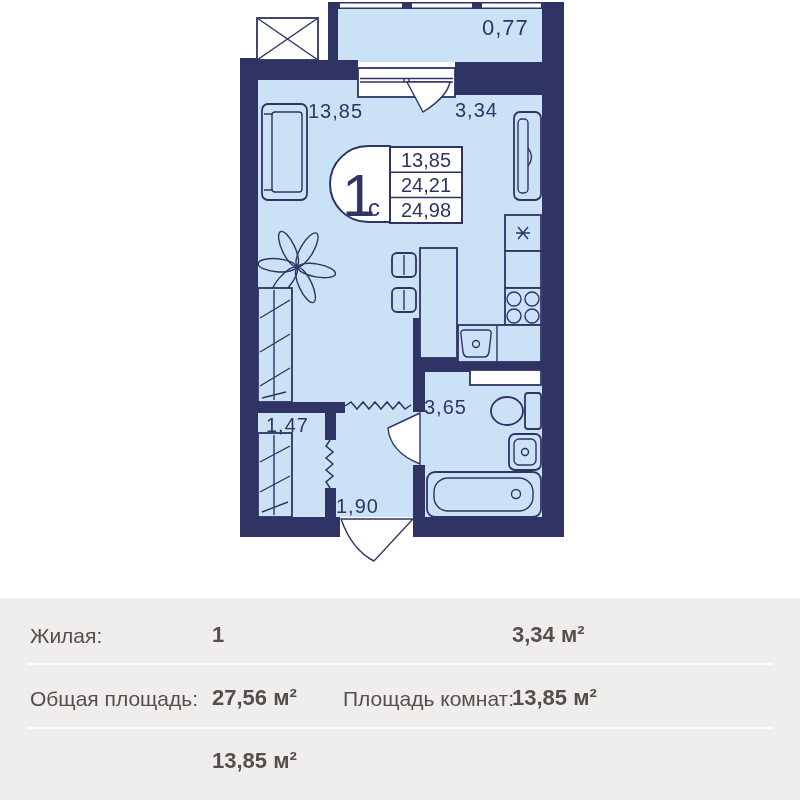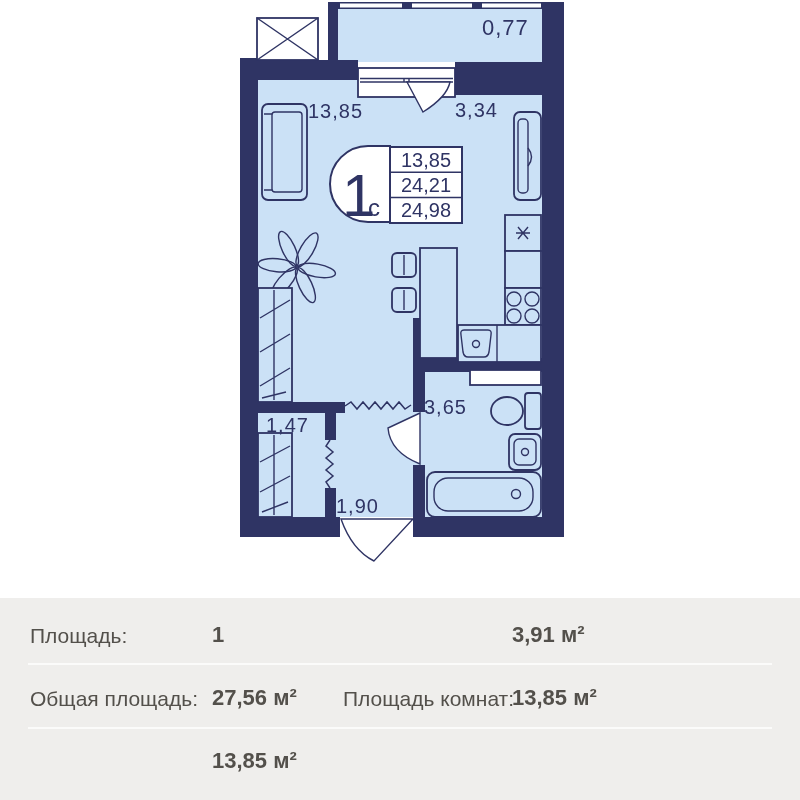--- a/index.html
+++ b/index.html
@@ -163,22 +163,22 @@
   <text class="plbl" x="266" y="432">1,47</text>
   <text class="plbl" x="336" y="513">1,90</text>
 </svg>
 </div>
 
 <div id="info">
 
   <div class="sep" style="top:65px"></div>
   <div class="sep" style="top:129px"></div>
 
-  <div class="cell lbl" style="left:30px;top:26px">Площадь:</div>
+  <div class="cell lbl" style="left:30px;top:26px">Жилая:</div>
   <div class="cell val" style="left:212px;top:24px">1</div>
   <div class="cell lbl" style="left:30px;top:89px">Общая площадь:</div>
   <div class="cell val" style="left:212px;top:87px">27,56 м²</div>
   <div class="cell val" style="left:212px;top:150px">13,85 м²</div>
 
-  <div class="cell val" style="left:512px;top:24px">3,91 м²</div>
+  <div class="cell val" style="left:512px;top:24px">3,34 м²</div>
   <div class="cell lbl" style="left:343px;top:89px">Площадь комнат:</div>
   <div class="cell val" style="left:512px;top:87px">13,85 м²</div>
 </div>
 
 </body></html>

